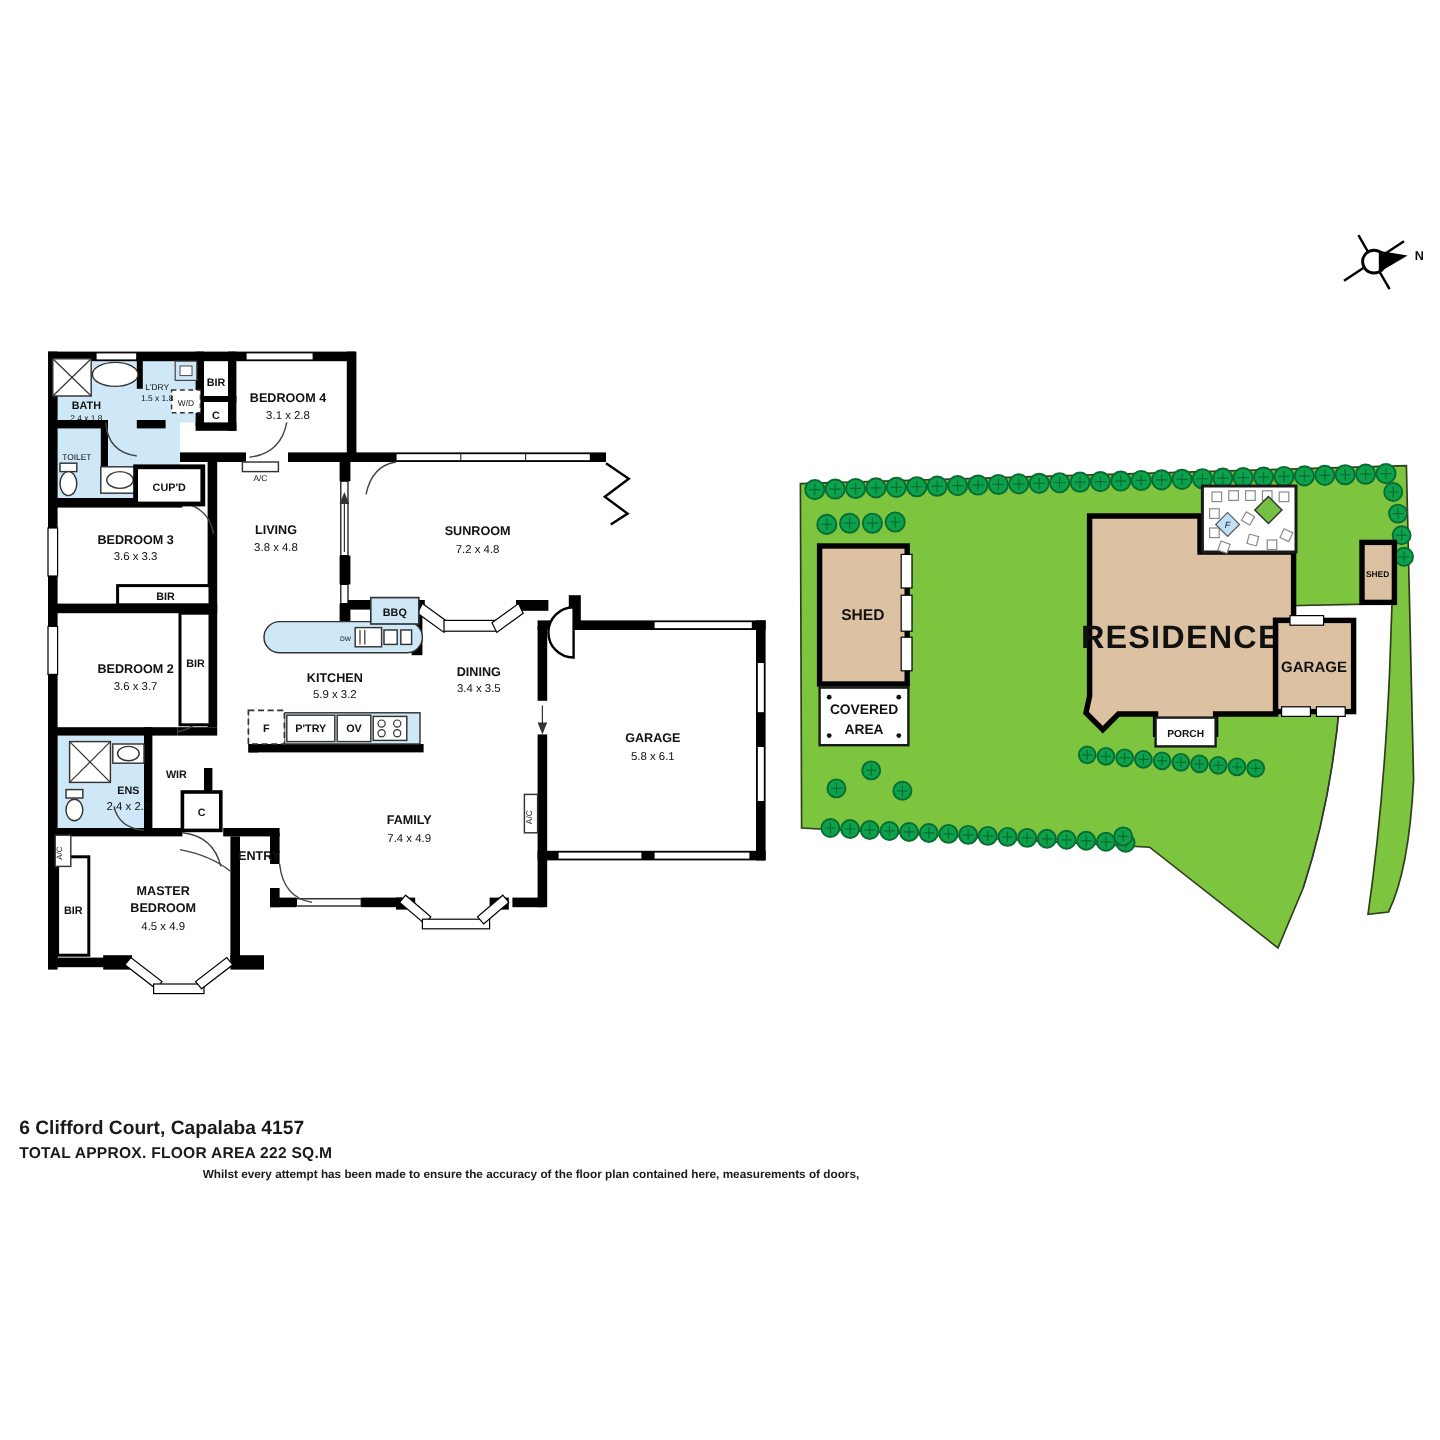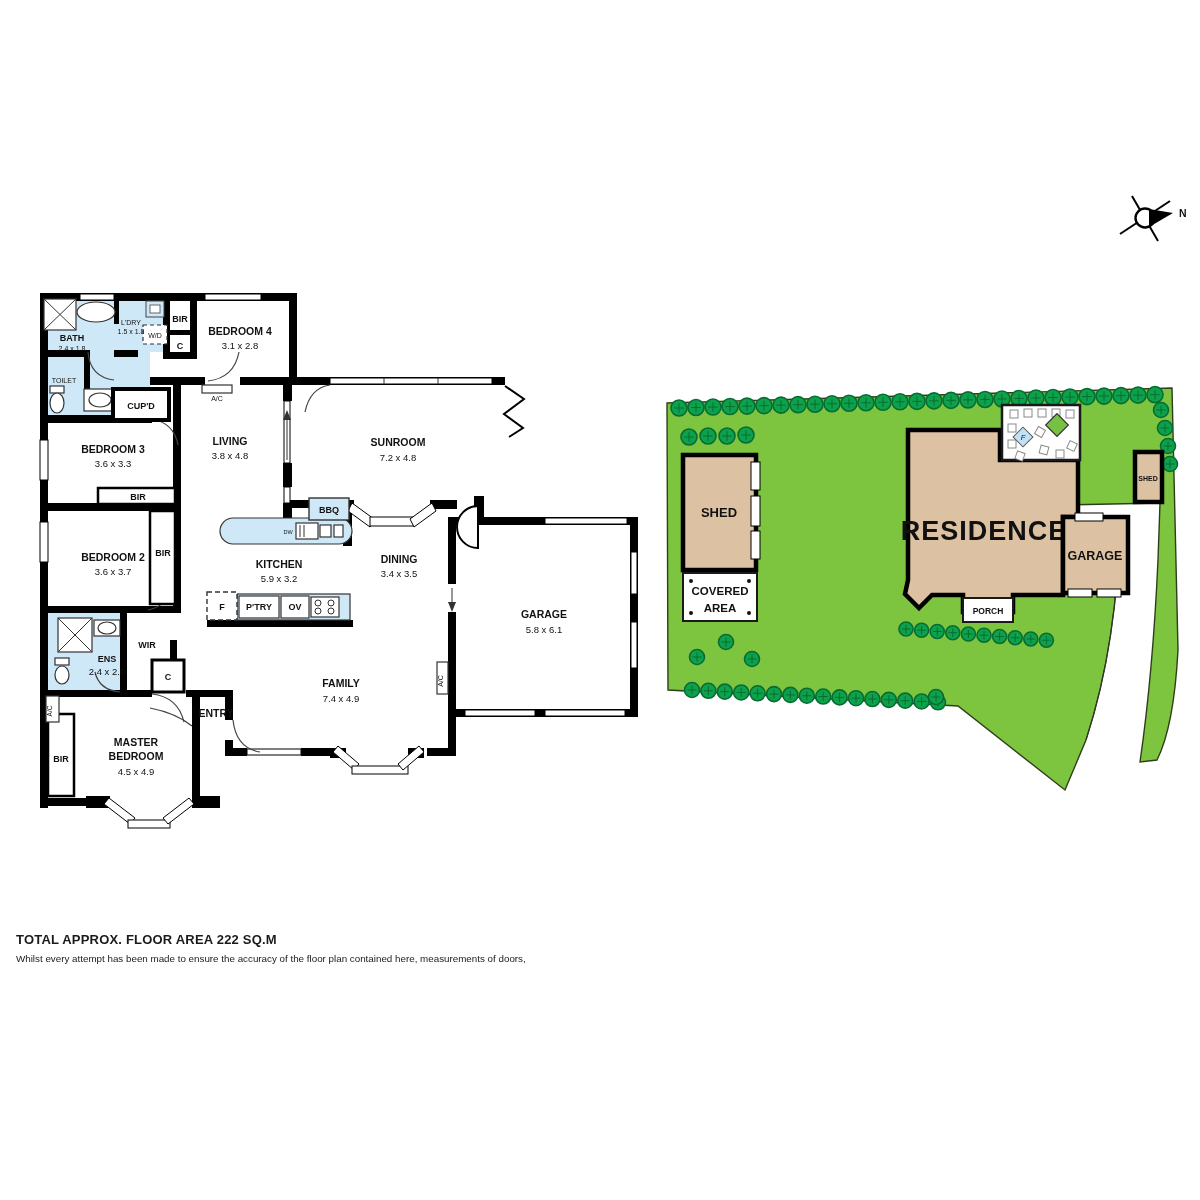--- a/index.html
+++ b/index.html
@@ -17,21 +17,21 @@
   .sl{font-size:9px;font-weight:700;text-anchor:middle;}
   .tl{font-size:7px;font-weight:400;text-anchor:middle;}
   .lot{fill:#7dc53f;stroke:#2f3e1a;stroke-width:1.4;}
   .bld{fill:#dcc2a3;stroke:#000;stroke-width:4.5;}
   .tree{fill:#0ca24c;stroke:#0a6b33;stroke-width:1.6;}
   .white-box{fill:#fff;stroke:#1a1a1a;stroke-width:2;}
   .paver{fill:#fff;stroke:#8a8a8a;stroke-width:1;}
   #footer{position:absolute;left:16px;top:932px;width:700px;color:#1a1a1a;}
   #footer .addr{font-size:16px;font-weight:700;margin:0 0 3px 0;}
   #footer .area{font-size:13px;font-weight:700;margin:0 0 6px 0;letter-spacing:.2px;}
-  #footer .disc{font-size:9.8px;font-weight:400;line-height:1.32;margin:0;}
+  #footer .disc{font-size:9.8px;font-weight:700;line-height:1.32;margin:0;text-align:right;}
 </style>
 </head>
 <body>
 
 <div id="canvas">
 <svg width="1200" height="1200" viewBox="0 0 1200 1200">
 
   <g>
     <path class="lot" d="M667,403 L1172,388 L1178,650 Q1174,726 1157,760 L1140,762 Q1153,672 1158,560 L1160,503 L1063,505 L1063,517 L1120,517 Q1118,642 1086,740 L1065,790 L958,706 L668,690 Z"></path>
 
@@ -447,16 +447,17 @@
     <text class="rl" x="136" y="746">MASTER</text>
     <text class="rl" x="136" y="760">BEDROOM</text>
     <text class="rd" x="136" y="775">4.5 x 4.9</text>
     <text class="sl" x="61" y="762" font-size="8.5">BIR</text>
     <text x="52" y="711" text-anchor="middle" font-size="6.5" transform="rotate(-90 52 711)">A/C</text>
   </g>
 </svg>
 
 
 <div id="footer">
+  <p class="addr">6 Clifford Court, Capalaba 4157</p>
   <p class="area">TOTAL APPROX. FLOOR AREA 222 SQ.M</p>
   <p class="disc">Whilst every attempt has been made to ensure the accuracy of the floor plan contained here, measurements of doors,</p>
 </div>
 </div>
 
 </body></html>

